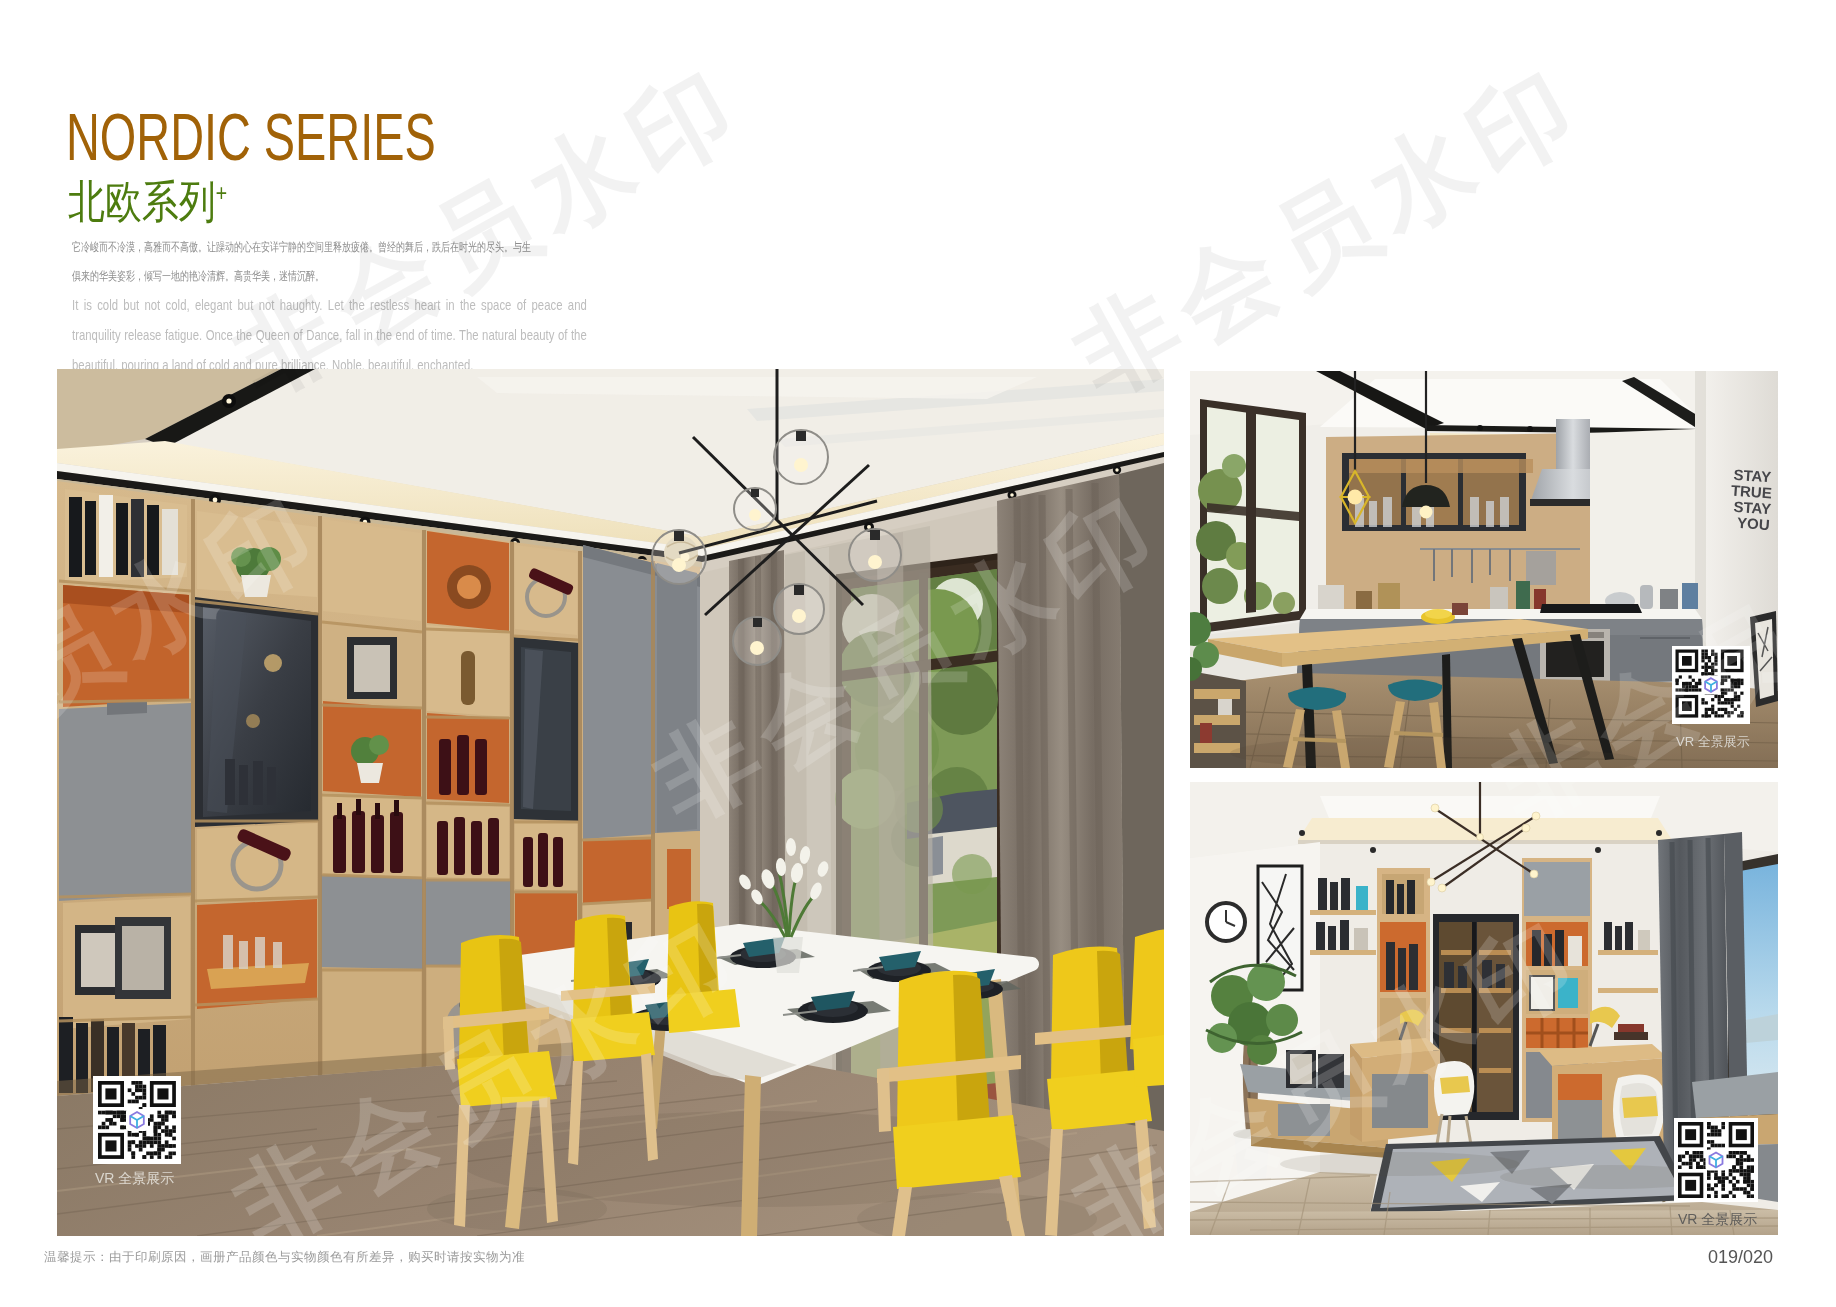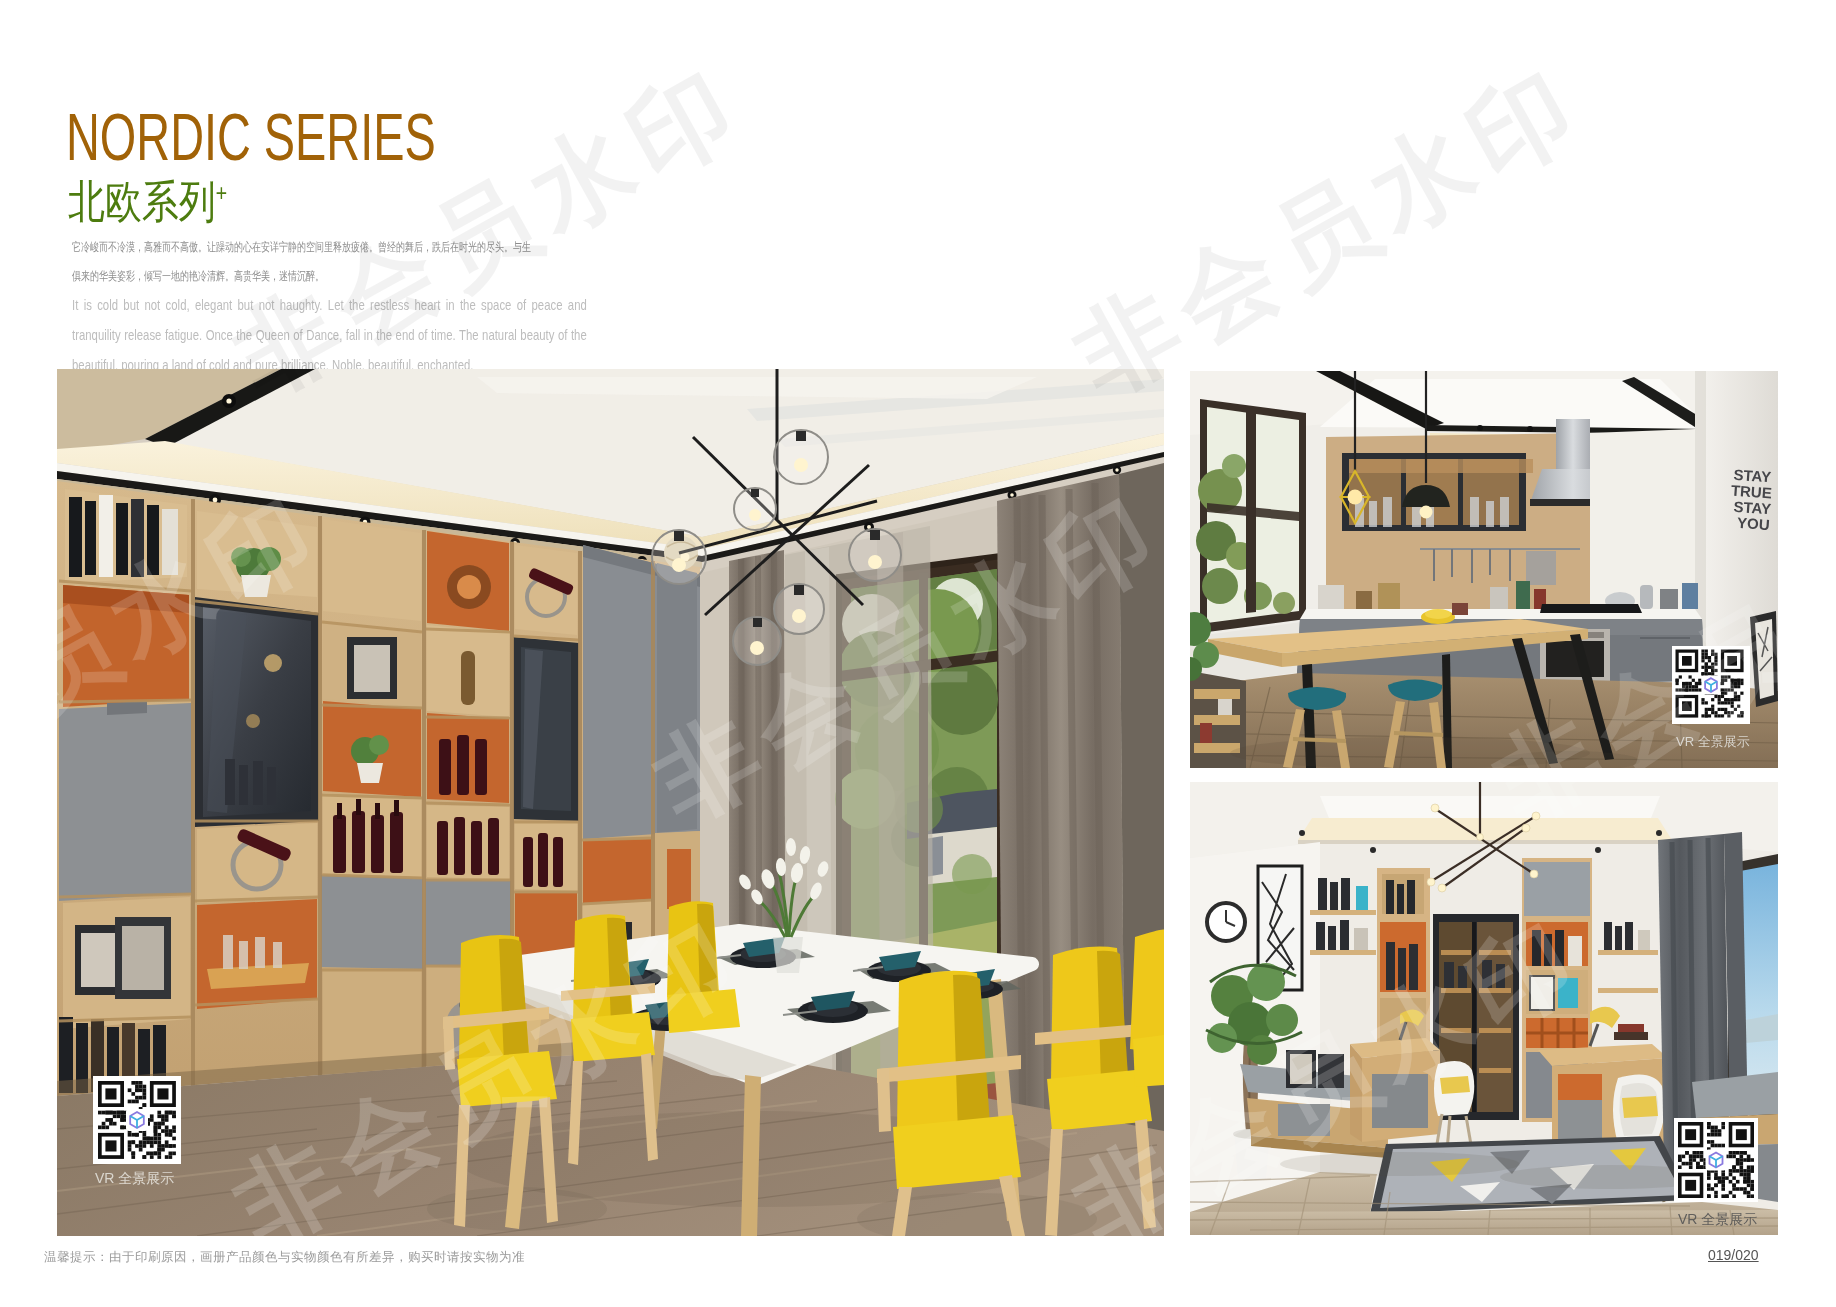--- a/index.html
+++ b/index.html
@@ -1600,13 +1600,13 @@
 <div class="wm" style="left:630px;top:591px;font-size:100px;color:rgba(255,255,255,0.17);">非会员水印</div>
 
 <div class="wm" style="left:1470px;top:591px;font-size:100px;color:rgba(255,255,255,0.15);">非会员水印</div>
 
 <div class="wm" style="left:210px;top:1016px;font-size:100px;color:rgba(255,255,255,0.18);">非会员水印</div>
 
 <div class="wm" style="left:1050px;top:1016px;font-size:100px;color:rgba(255,255,255,0.18);">非会员水印</div>
 
 <div class="abs" style="left:44px;top:1249px;color:#9a9a9a;font-size:12.5px;letter-spacing:0.5px;text-align:right;">温馨提示：由于印刷原因，画册产品颜色与实物颜色有所差异，购买时请按实物为准</div>
 
-<div class="abs" style="left:1708px;top:1247px;color:#555;font-size:14px;text-decoration:underline;">019/020</div>
+<div class="abs" style="left:1708px;top:1247px;color:#555;font-size:18px;">019/020</div>
 
 </body></html>

